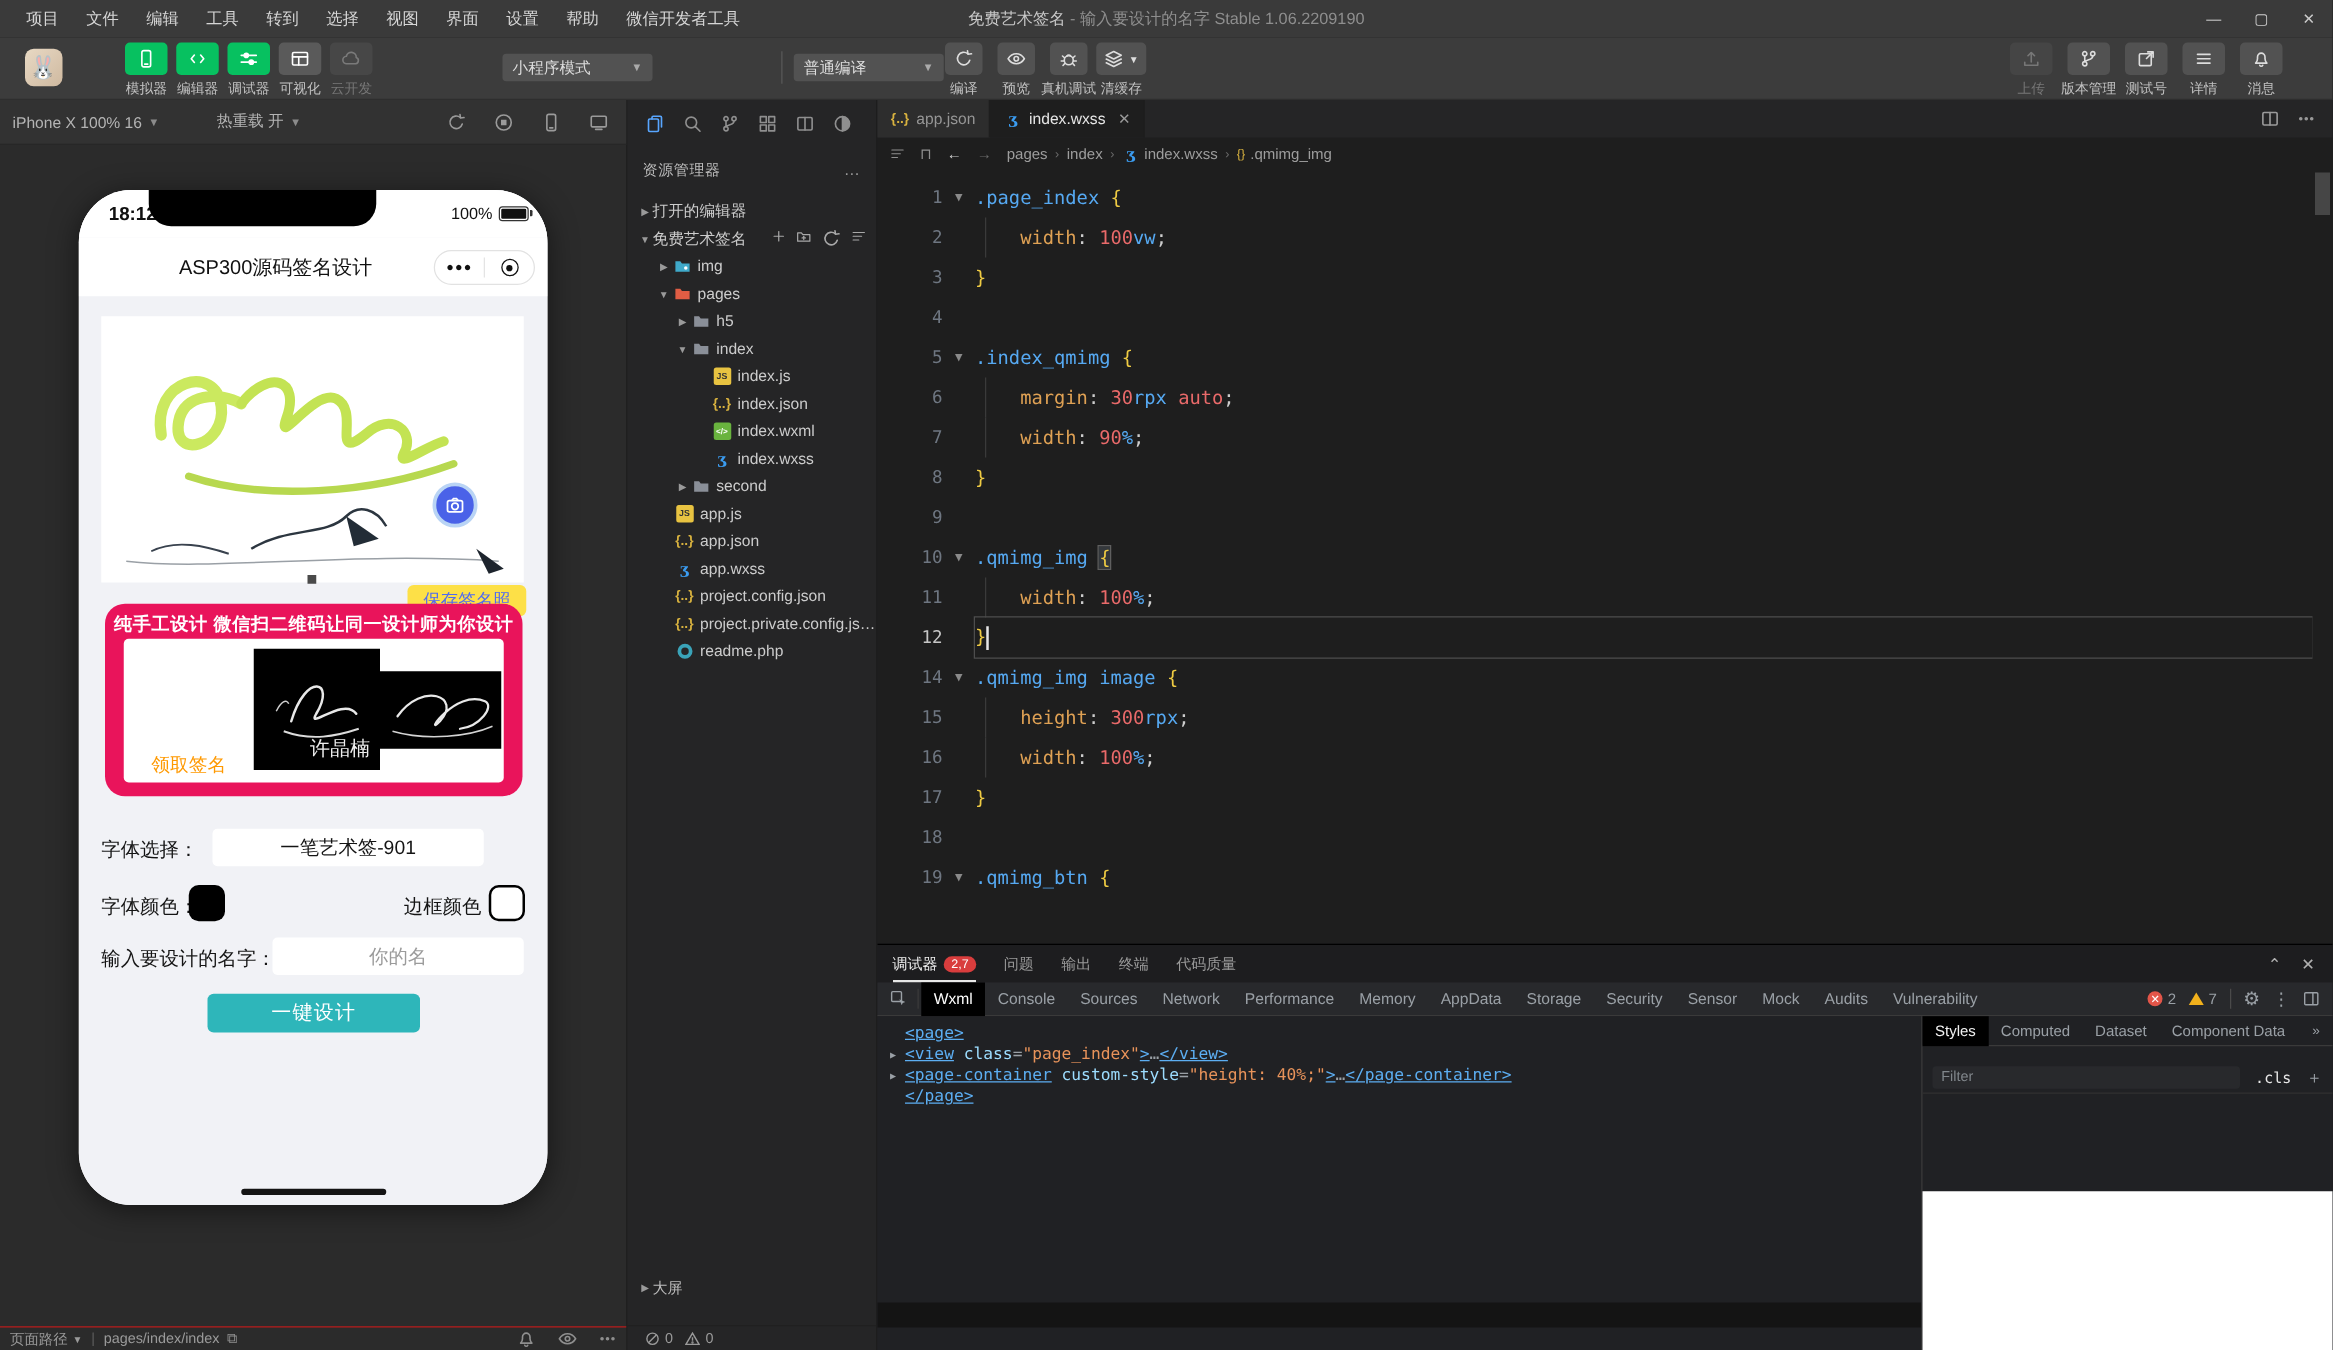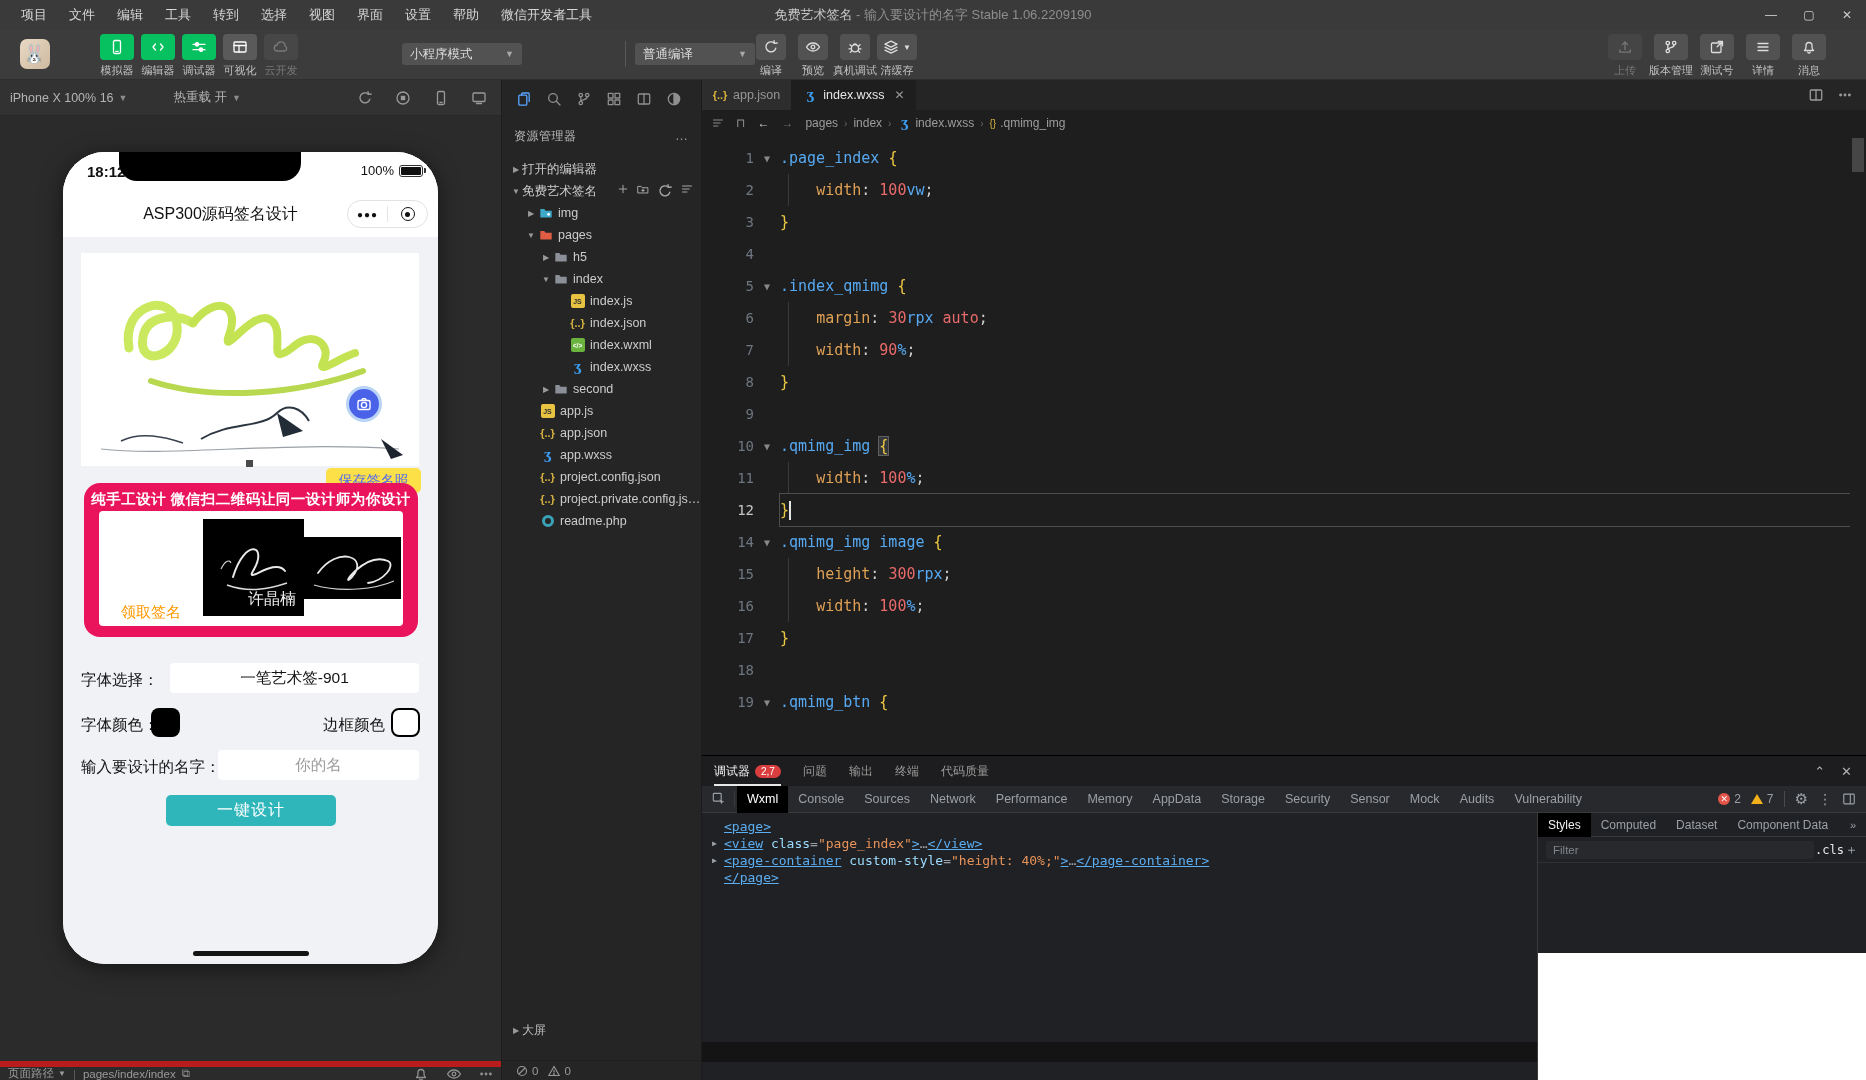--- a/index.html
+++ b/index.html
@@ -78,21 +78,21 @@
   #sig-b1 .sig-name { position:absolute; right:8px; bottom:6px; color:#eee; font-size:16px; }
   #claim-link { position:absolute; left:22px; bottom:4px; color:#ff9900; font-size:15px; }
 
   .p-label { position:absolute; font-size:15.5px; color:#141414; }
   .p-input { position:absolute; height:30px; background:#fff; border-radius:4px; display:flex; align-items:center; justify-content:center; font-size:15.5px; color:#141414; }
   #swatch-font { position:absolute; left:88px; top:556px; width:29px; height:29px; background:#000; border-radius:8px; }
   #swatch-border { position:absolute; left:328px; top:556px; width:29px; height:29px; background:#fff; border:2px solid #000; border-radius:8px; }
   #p-submit { position:absolute; left:103px; top:643px; width:170px; height:31px; background:#2eb6ba; border-radius:5px; color:#fff; font-size:16px; display:flex; align-items:center; justify-content:center; letter-spacing:1px; }
   #home-bar { position:absolute; left:50%; bottom:8px; width:116px; height:5px; margin-left:-58px; background:#141414; border-radius:3px; }
 
-  #sim-status { position:absolute; left:0; bottom:0; width:100%; height:19px; background:#2b2b2b; border-top:6px solid #b91c1c; display:flex; align-items:center; font-size:11.5px; color:#9a9a9a; padding:0 8px; }
+  #sim-status { position:absolute; left:0; bottom:0; width:100%; height:19px; background:#2b2b2b; border-top:1px solid #b91c1c; display:flex; align-items:center; font-size:11.5px; color:#9a9a9a; padding:0 8px; }
   #sim-status .sep { margin:0 7px; color:#5d5d5d; }
   #sim-status-icons { margin-left:auto; display:flex; gap:17px; align-items:center; color:#8f8f8f; }
 
   
   #explorer { position:absolute; left:502px; top:80px; width:200px; bottom:0; background:#252526; border-right:1px solid #1b1b1b; }
   #explorer-strip { position:absolute; left:0; top:0; width:100%; height:38px; display:flex; align-items:center; gap:14px; padding-left:14px; color:#8f8f8f; }
   #explorer-title-row { position:absolute; left:0; top:48px; width:100%; height:20px; display:flex; align-items:flex-start; }
   #explorer-title { color:#bbbbbb; font-size:12px; padding-left:12px; letter-spacing:.5px; }
   #explorer-more { margin-left:auto; margin-right:12px; color:#9a9a9a; font-size:13px; letter-spacing:1px; }
   #tree { position:absolute; left:0; top:78px; width:100%; }
@@ -159,21 +159,21 @@
   .wx-arrow { color:#9aa0a6; font-size:8px; width:12px; flex:none; }
   .wx-pad { width:12px; flex:none; }
   .tk-tag { color:#5caef2;text-decoration:underline; } .tk-attr { color:#9cdcfe; } .tk-str { color:#e8935a; } .tk-dim { color:#9aa0a6; } .tk-punct { color:#9aa0a6; }
   #wxml-strip { position:absolute; left:0; bottom:18px; width:835px; height:20px; background:#141414; }
 
   #style-pane { position:absolute; left:835px; top:57px; right:0; bottom:0; background:#202124; border-left:1px solid #3a3a3a; }
   #style-tabs { display:flex; align-items:center; height:24px; border-bottom:1px solid #3a3a3a; }
   .st-tab { font-size:12px; color:#9aa0a6; padding:0 10px; height:24px; display:flex; align-items:center; }
   .st-tab.active { background:#000; color:#f1f1f1; }
   #st-more { margin-left:auto; color:#9aa0a6; padding-right:10px; font-size:11px; }
-  #filter-row { display:flex; align-items:center; height:26px; padding:0 8px; gap:1px; border-bottom:1px solid #303030; }
+  #filter-row { display:flex; align-items:center; height:26px; padding:0 8px; gap:12px; border-bottom:1px solid #303030;margin-top:12px; }
   #filter-input { flex:1; background:#28292c; border-radius:3px; height:18px; line-height:18px; color:#80868b; font-size:11.5px; padding:0 7px; }
   #cls-label { color:#e8e8e8; font-size:12px; font-family:"DejaVu Sans Mono",monospace; }
   #cls-plus { color:#9aa0a6; font-size:13px; }
   #white-block { position:absolute; left:0; right:0; top:140px; bottom:0; background:#ffffff; }
 
   .icon16 { width:16px; height:16px; }
   .icon14 { width:14px; height:14px; }
   .icon12 { width:12px; height:12px; }
 </style>
 </head>
@@ -460,21 +460,21 @@
             <svg width="97" height="62" viewBox="0 0 97 62">
               <path d="M14,36 C34,8 66,20 48,40 C34,54 60,14 84,24 C92,28 80,44 64,46" fill="none" stroke="#e8e8e8" stroke-width="1.8" stroke-linecap="round"></path>
               <path d="M10,48 C38,56 72,52 90,44" fill="none" stroke="#d4d4d4" stroke-width="1.2"></path>
             </svg>
           </div>
           <div id="claim-link">领取签名</div>
         </div>
       </div>
 
       <div class="p-label" style="left:18px; top:518px;">字体选择：</div>
-      <div class="p-input" style="left:107px; top:511px; width:249px;">一笔艺术签-901</div>
+      <div class="p-input" style="left:107px; top:511px; width:217px;">一笔艺术签-901</div>
 
       <div class="p-label" style="left:18px; top:563px;">字体颜色：</div>
       <div id="swatch-font"></div>
       <div class="p-label" style="left:260px; top:563px;">边框颜色：</div>
       <div id="swatch-border"></div>
 
       <div class="p-label" style="left:18px; top:605px;">输入要设计的名字：</div>
       <div class="p-input" style="left:155px; top:598px; width:201px; color:#9b9b9b;">你的名</div>
 
       <div id="p-submit">一键设计</div>

